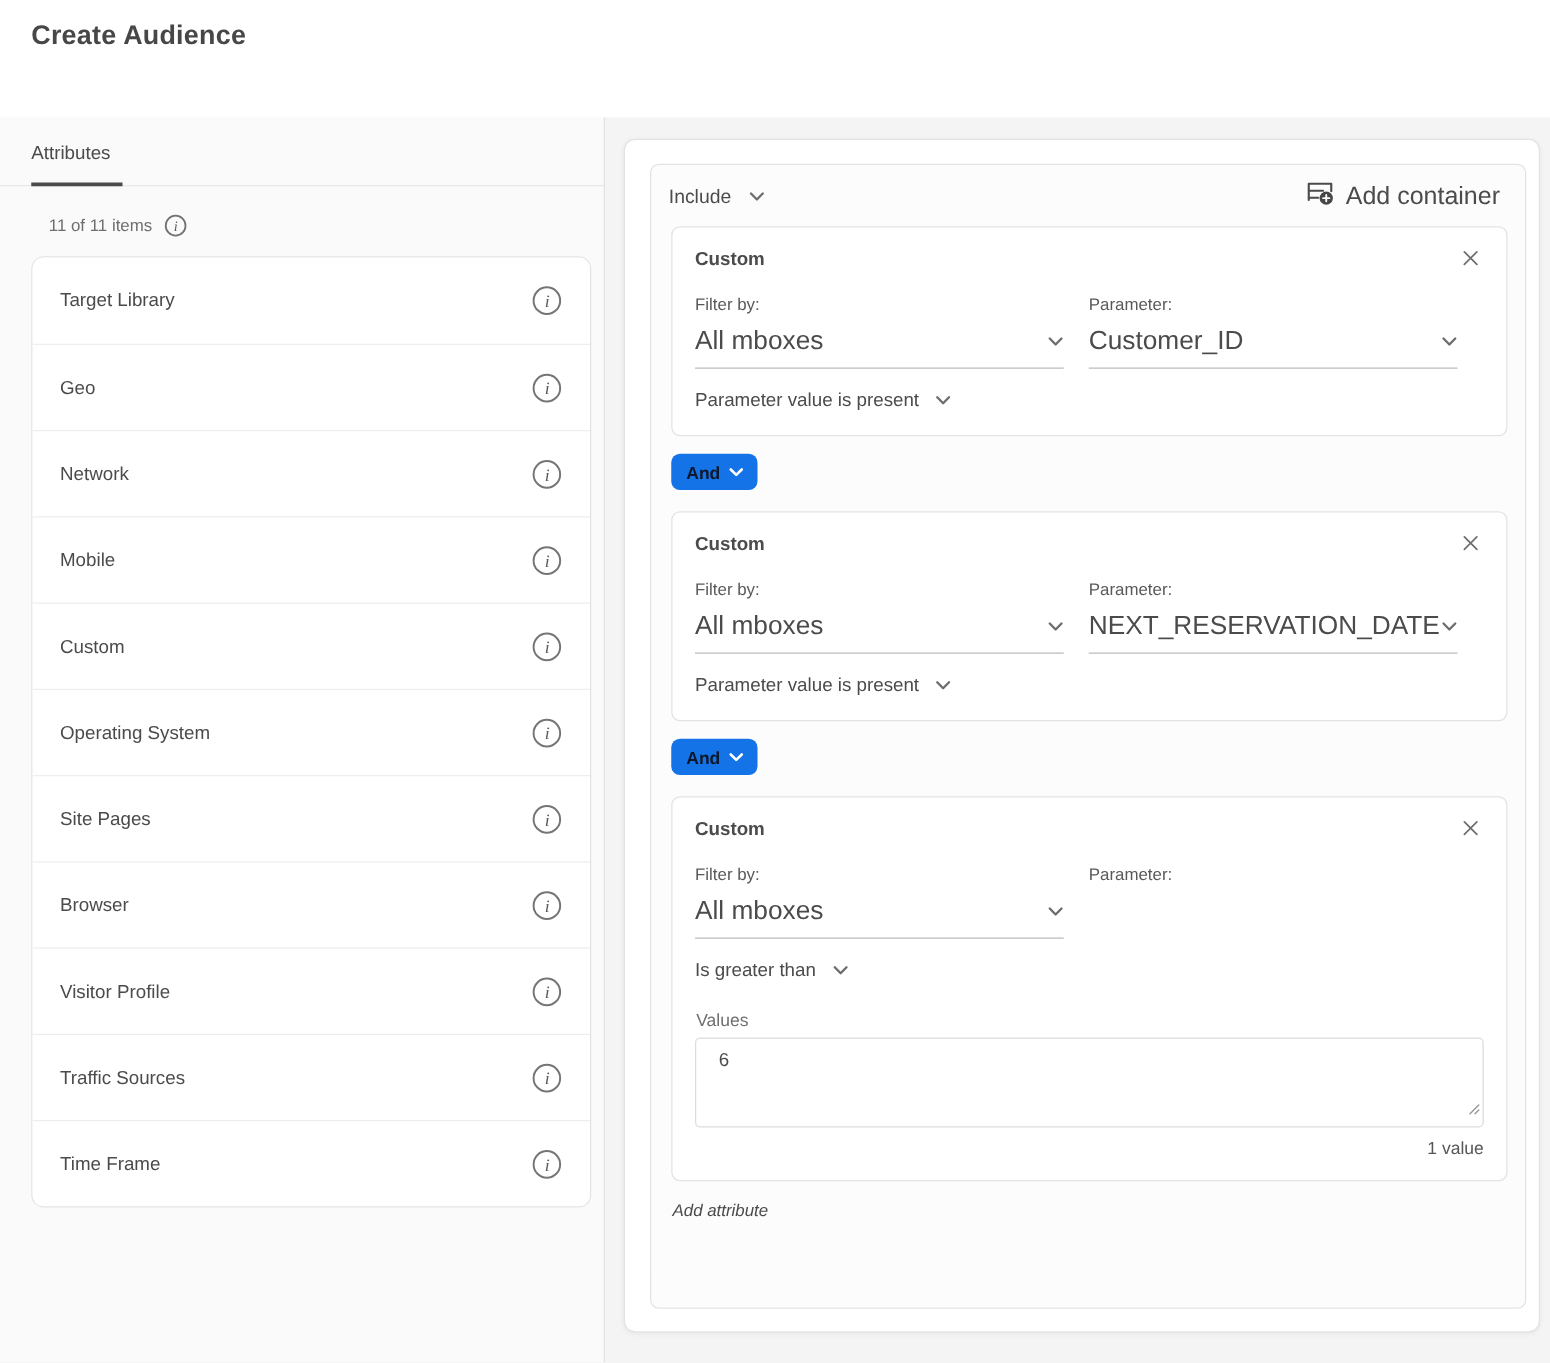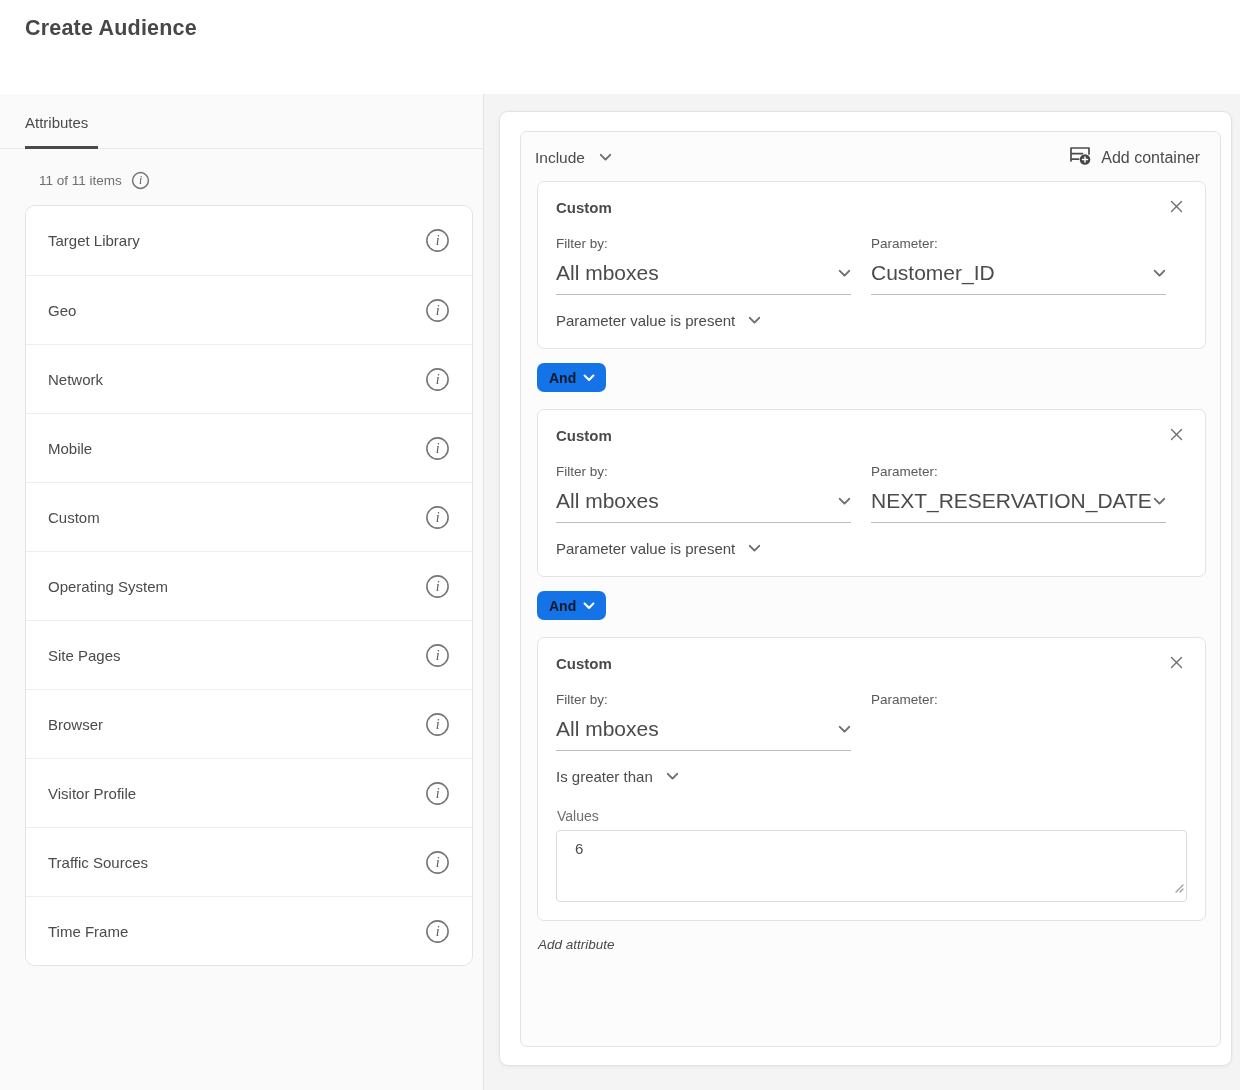--- a/index.html
+++ b/index.html
@@ -60,21 +60,21 @@
     height:49px; display:flex; align-items:center; justify-content:space-between;
     padding:2px 20px 0 14px;
   }
   .include-select {
     display:inline-flex; align-items:center; gap:14px;
     font-size:15.5px; color:#4b4b4b; cursor:pointer; background:none; border:none;
     font-family:inherit;
   }
   .add-container-btn {
     display:inline-flex; align-items:center; gap:9px;
-    font-size:16px; color:#4b4b4b; cursor:pointer; background:none; border:none;
+    font-size:20px; color:#4b4b4b; cursor:pointer; background:none; border:none;
     font-family:inherit;
   }
   .attr-card {
     margin:0 14px 14px 16px; background:#fff; border:1px solid #e3e3e3;
     border-radius:7px; padding:14px 18px 18px;
   }
   .card-head { display:flex; justify-content:space-between; align-items:flex-start; margin-bottom:19px; }
   .card-title { font-size:15px; font-weight:700; color:#4b4b4b; padding-top:3px; }
   .close-btn { background:none; border:none; cursor:pointer; padding:4px; line-height:0; }
   .card-cols { display:flex; gap:20px; }
@@ -361,20 +361,21 @@
             </button>
 
             <div class="values-block">
               <div class="values-label">Values</div>
               <div class="values-wrap">
                 <textarea class="values-input" style="">6</textarea>
                 <span class="resize-handle"><svg width="11" height="11" viewBox="0 0 11 11">
                       <path d="M10 3 L3 10 M10 7 L7 10" stroke="#9a9a9a" stroke-width="1.2" stroke-linecap="round"></path>
                     </svg></span>
               </div>
+              <div class="value-count">1 value</div>
             </div>
           </div>
 
           <span class="add-attribute">Add attribute</span>
 
         </div>
       </div>
     </div>
 
   </div>

